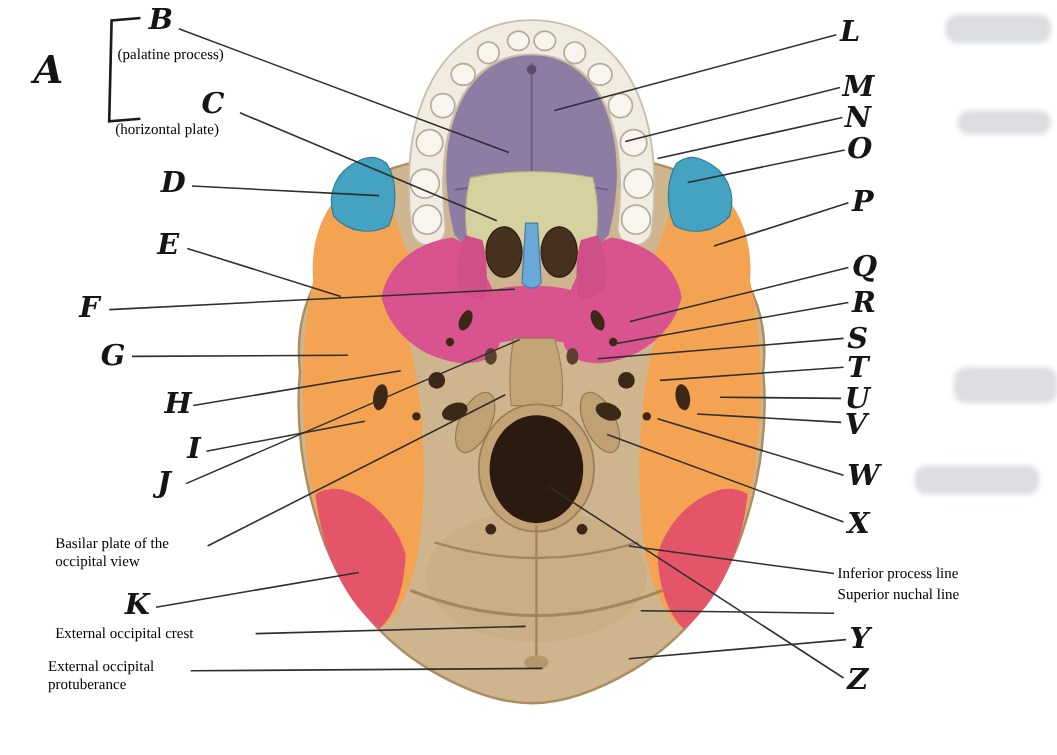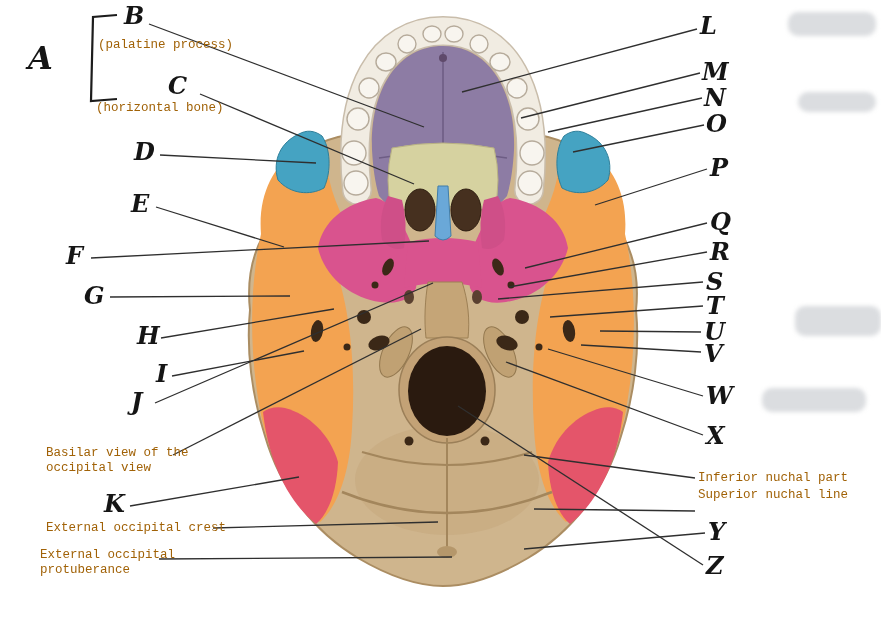--- a/index.html
+++ b/index.html
@@ -5,21 +5,21 @@
   html,body{margin:0;padding:0;background:#fff;}
   #stage{position:relative;width:881px;height:629px;background:#ffffff;overflow:hidden;
          font-family:"Liberation Sans",sans-serif;}
   #skull-svg,#leader-lines{position:absolute;left:0;top:0;}
   #leader-lines{pointer-events:none;}
   #leader-lines line{stroke:#2f2f2f;stroke-width:1.3;}
   #leader-lines .bracket{stroke:#1c1c1c;stroke-width:2.2;fill:none;}
   .ann{position:absolute;color:#151515;white-space:nowrap;}
   .ann.letter{font-family:"DejaVu Serif",serif;font-style:italic;font-weight:700;
               font-size:24px;line-height:1;}
-  .ann.text{font-size:12.5px;line-height:1.18;color:#a16207;font-family:Liberation Mono, monospace;}
+  .ann.text{font-size:12.5px;line-height:1.18;color:#000000;font-family:Liberation Serif, serif;}
   .smudge{position:absolute;background:rgba(160,166,173,.38);border-radius:10px;filter:blur(2px);}
   #caption{position:absolute;left:44px;top:594px;font-weight:bold;font-size:13.5px;color:#111;}
   .tooth{fill:#f8f5ef;stroke:#b6ab9b;stroke-width:1.4;}
   .foramen{fill:#3b2817;}
   .nuchal{stroke:#a3865c;fill:none;}
 </style>
 </head>
 <body>
 
 <div id="stage">
@@ -180,30 +180,30 @@
       <line x1="695" y1="511" x2="534" y2="509"></line>
       <line x1="705" y1="533" x2="524" y2="549"></line>
       <line x1="703" y1="565" x2="458" y2="406"></line>
     </svg>
 
   <div id="labels-layer">
       <div class="ann letter" style="left: 28px; top: 42px; font-size: 32px;">A</div>
       <div class="ann letter" style="left: 124px; top: 4px;">B</div>
       <div class="ann text" style="left: 98px; top: 38px;">(palatine process)</div>
       <div class="ann letter" style="left: 168px; top: 74px;">C</div>
-      <div class="ann text" style="left: 96px; top: 101px;">(horizontal bone)</div>
+      <div class="ann text" style="left: 96px; top: 101px;">(horizontal plate)</div>
       <div class="ann letter" style="left: 134px; top: 140px;">D</div>
       <div class="ann letter" style="left: 131px; top: 192px;">E</div>
       <div class="ann letter" style="left: 66px; top: 244px;">F</div>
       <div class="ann letter" style="left: 84px; top: 284px;">G</div>
       <div class="ann letter" style="left: 137px; top: 324px;">H</div>
       <div class="ann letter" style="left: 156px; top: 362px;">I</div>
       <div class="ann letter" style="left: 131px; top: 390px;">J</div>
       <div class="ann text" style="left: 46px; top: 446px;">
-        <div>Basilar view of the</div>
+        <div>Basilar plate of the</div>
         <div>occipital view</div>
       </div>
       <div class="ann letter" style="left: 104px; top: 492px;">K</div>
       <div class="ann text" style="left: 46px; top: 521px;">External occipital crest</div>
       <div class="ann text" style="left: 40px; top: 548px;">
         <div>External occipital</div>
         <div>protuberance</div>
       </div>
       <div class="ann letter" style="left: 700px; top: 14px;">L</div>
       <div class="ann letter" style="left: 702px; top: 60px;">M</div>
@@ -211,19 +211,19 @@
       <div class="ann letter" style="left: 706px; top: 112px;">O</div>
       <div class="ann letter" style="left: 710px; top: 156px;">P</div>
       <div class="ann letter" style="left: 710px; top: 210px;">Q</div>
       <div class="ann letter" style="left: 710px; top: 240px;">R</div>
       <div class="ann letter" style="left: 706px; top: 270px;">S</div>
       <div class="ann letter" style="left: 706px; top: 294px;">T</div>
       <div class="ann letter" style="left: 704px; top: 320px;">U</div>
       <div class="ann letter" style="left: 704px; top: 342px;">V</div>
       <div class="ann letter" style="left: 706px; top: 384px;">W</div>
       <div class="ann letter" style="left: 706px; top: 424px;">X</div>
-      <div class="ann text" style="left: 698px; top: 471px;">Inferior nuchal part</div>
+      <div class="ann text" style="left: 698px; top: 471px;">Inferior process line</div>
       <div class="ann text" style="left: 698px; top: 488px;">Superior nuchal line</div>
       <div class="ann letter" style="left: 708px; top: 520px;">Y</div>
       <div class="ann letter" style="left: 706px; top: 554px;">Z</div>
     </div>
 
 </div>
 
 </body></html>

